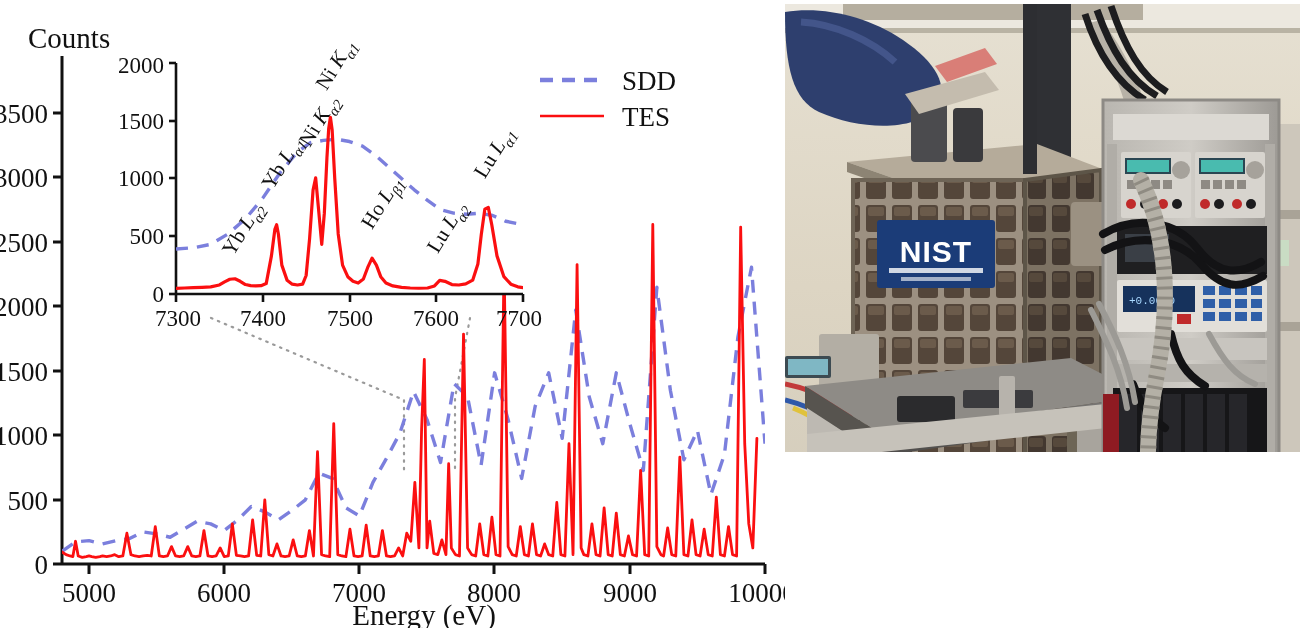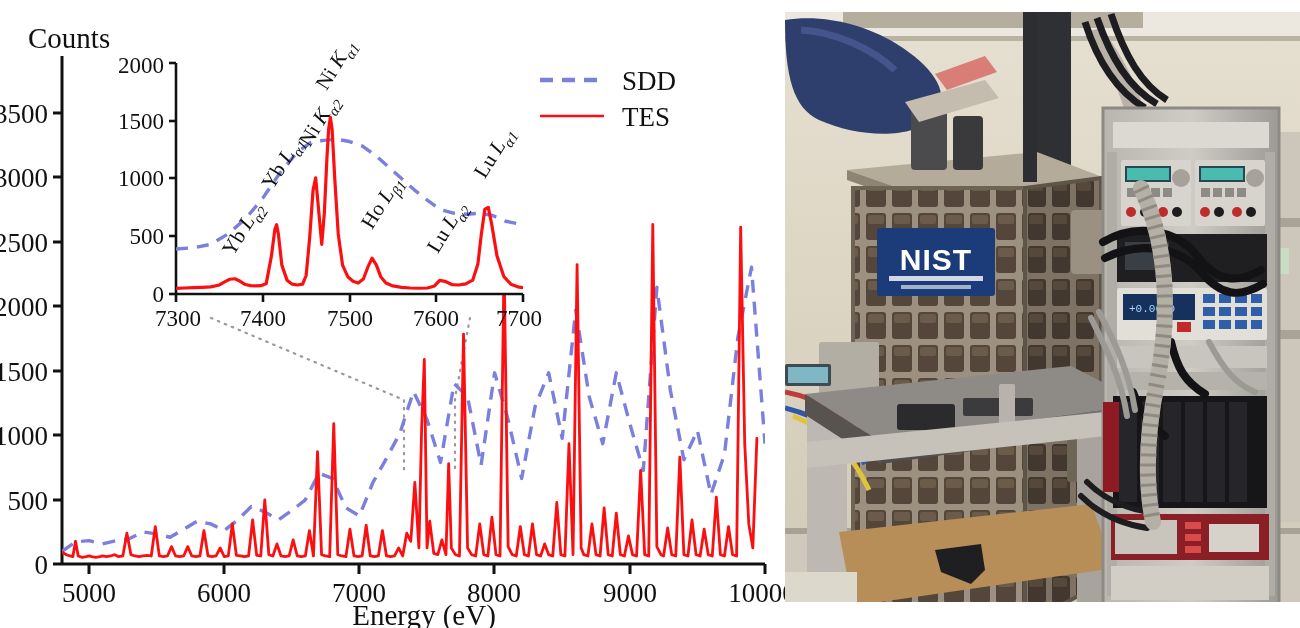--- a/index.html
+++ b/index.html
@@ -13,21 +13,21 @@
   .axis-text{font-family:"Liberation Serif",serif;fill:#111;}
   .main-tick{font-size:27px;}
   .inset-tick{font-size:23px;}
   .axis-title{font-size:29px;}
   .legend-text{font-size:27px;}
   .peak-label{font-size:21px;fill:#111;font-family:"Liberation Serif",serif;}
   .peak-label .it{font-style:italic;}
   .peak-sub{font-size:15px;font-style:italic;}
 
   
-  #photo-panel{position:absolute;left:785px;top:12px;width:515px;height:590px;overflow:hidden;background:#a21caf;}
+  #photo-panel{position:absolute;left:785px;top:4px;width:515px;height:448px;overflow:hidden;background:#a21caf;}
   #photo-svg{position:absolute;left:0;top:0;}
 </style>
 </head>
 <body>
 
 <div id="root">
 
   <div id="figure-panel">
     <svg id="figure-svg" width="785" height="628" viewBox="0 0 785 628">
 

